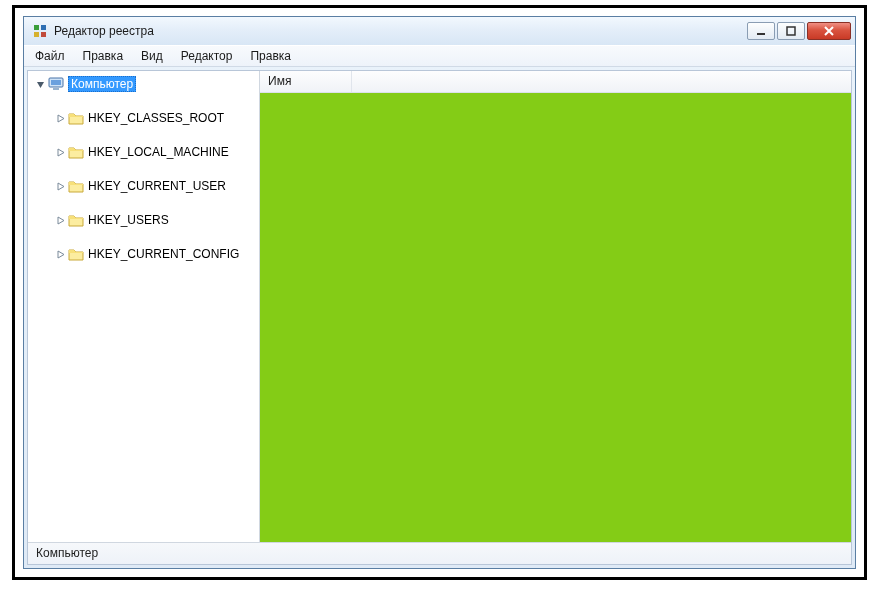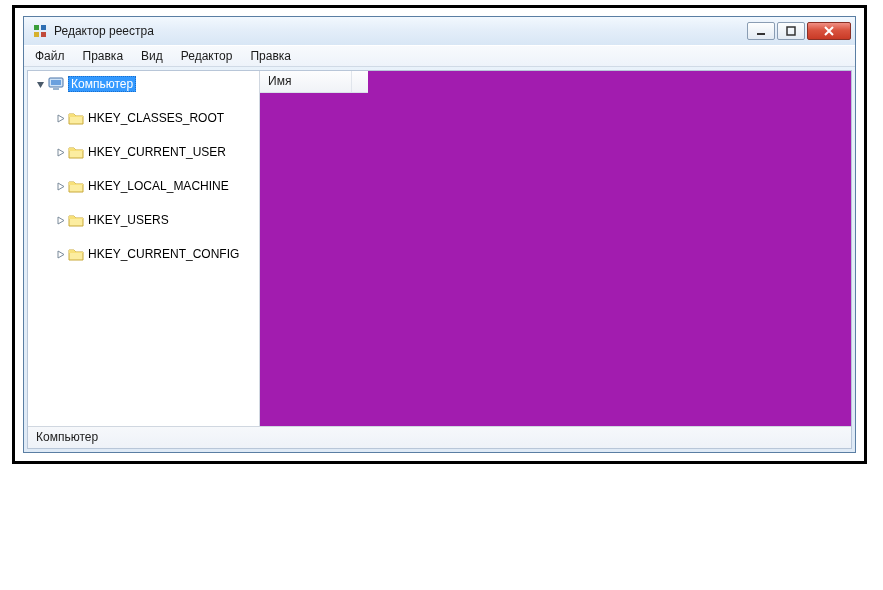--- a/index.html
+++ b/index.html
@@ -8,21 +8,21 @@
   font-size: 12px;
   background: #fff;
   width: 883px;
   height: 590px;
   position: relative;
   overflow: hidden;
 }
 .outer-frame {
   position: absolute;
   left: 12px; top: 5px;
-  width: 855px; height: 459px;
+  width: 855px; height: 575px;
   border: 3px solid #000;
   background: #fff;
 }
 .window {
   position: absolute;
   left: 8px; top: 8px; right: 8px; bottom: 8px;
   border: 1px solid #5a7ea3;
   background: linear-gradient(to bottom, #eaf3fb, #dfeaf6);
   display: flex;
   flex-direction: column;
@@ -90,22 +90,22 @@
 .tree-pane {
   width: 232px;
   border-right: 1px solid #d0d7e0;
   background: #fff;
   overflow: auto;
   padding-top: 4px;
 }
 .list-pane {
   flex: 1;
   display: flex;
-  flex-direction: row;
-  background: #a21caf;
+  flex-direction: column;
+  background: #84cc16;
   gap: 29px;
 }
 .list-header {
   height: 22px;
   display: flex;
   background: linear-gradient(to bottom, #fdfdfe, #f0f3f7);
   border-bottom: 1px solid #dbe1e9;
 }
 .col {
   border-right: 1px solid #e0e5ec;
@@ -235,35 +235,35 @@
                   <svg width="9" height="9" viewBox="0 0 9 9">
                     <path d="M2 1 L2 8 L8 4.5 Z" fill="none" stroke="#7a8a9a" stroke-width="1"></path>
                   </svg>
                 </span>
                 <span class="t-icon">
                   <svg width="16" height="16" viewBox="0 0 16 16">
                     <path d="M1 4 L6 4 L8 6 L15 6 L15 14 L1 14 Z" fill="#fceda0" stroke="#c9a93a"></path>
                     <path d="M1 4 L6 4 L8 6 L15 6 L15 7 L1 7 Z" fill="#f7e07a"></path>
                   </svg>
                 </span>
+                <span class="tree-label">HKEY_LOCAL_MACHINE</span>
+              </div>
+              <div class="tree-row ind-1">
+                <span class="expander">
+                  <svg width="9" height="9" viewBox="0 0 9 9">
+                    <path d="M2 1 L2 8 L8 4.5 Z" fill="none" stroke="#7a8a9a" stroke-width="1"></path>
+                  </svg>
+                </span>
+                <span class="t-icon">
+                  <svg width="16" height="16" viewBox="0 0 16 16">
+                    <path d="M1 4 L6 4 L8 6 L15 6 L15 14 L1 14 Z" fill="#fceda0" stroke="#c9a93a"></path>
+                    <path d="M1 4 L6 4 L8 6 L15 6 L15 7 L1 7 Z" fill="#f7e07a"></path>
+                  </svg>
+                </span>
                 <span class="tree-label">HKEY_CURRENT_USER</span>
-              </div>
-              <div class="tree-row ind-1">
-                <span class="expander">
-                  <svg width="9" height="9" viewBox="0 0 9 9">
-                    <path d="M2 1 L2 8 L8 4.5 Z" fill="none" stroke="#7a8a9a" stroke-width="1"></path>
-                  </svg>
-                </span>
-                <span class="t-icon">
-                  <svg width="16" height="16" viewBox="0 0 16 16">
-                    <path d="M1 4 L6 4 L8 6 L15 6 L15 14 L1 14 Z" fill="#fceda0" stroke="#c9a93a"></path>
-                    <path d="M1 4 L6 4 L8 6 L15 6 L15 7 L1 7 Z" fill="#f7e07a"></path>
-                  </svg>
-                </span>
-                <span class="tree-label">HKEY_LOCAL_MACHINE</span>
               </div>
               <div class="tree-row ind-1">
                 <span class="expander">
                   <svg width="9" height="9" viewBox="0 0 9 9">
                     <path d="M2 1 L2 8 L8 4.5 Z" fill="none" stroke="#7a8a9a" stroke-width="1"></path>
                   </svg>
                 </span>
                 <span class="t-icon">
                   <svg width="16" height="16" viewBox="0 0 16 16">
                     <path d="M1 4 L6 4 L8 6 L15 6 L15 14 L1 14 Z" fill="#fceda0" stroke="#c9a93a"></path>

